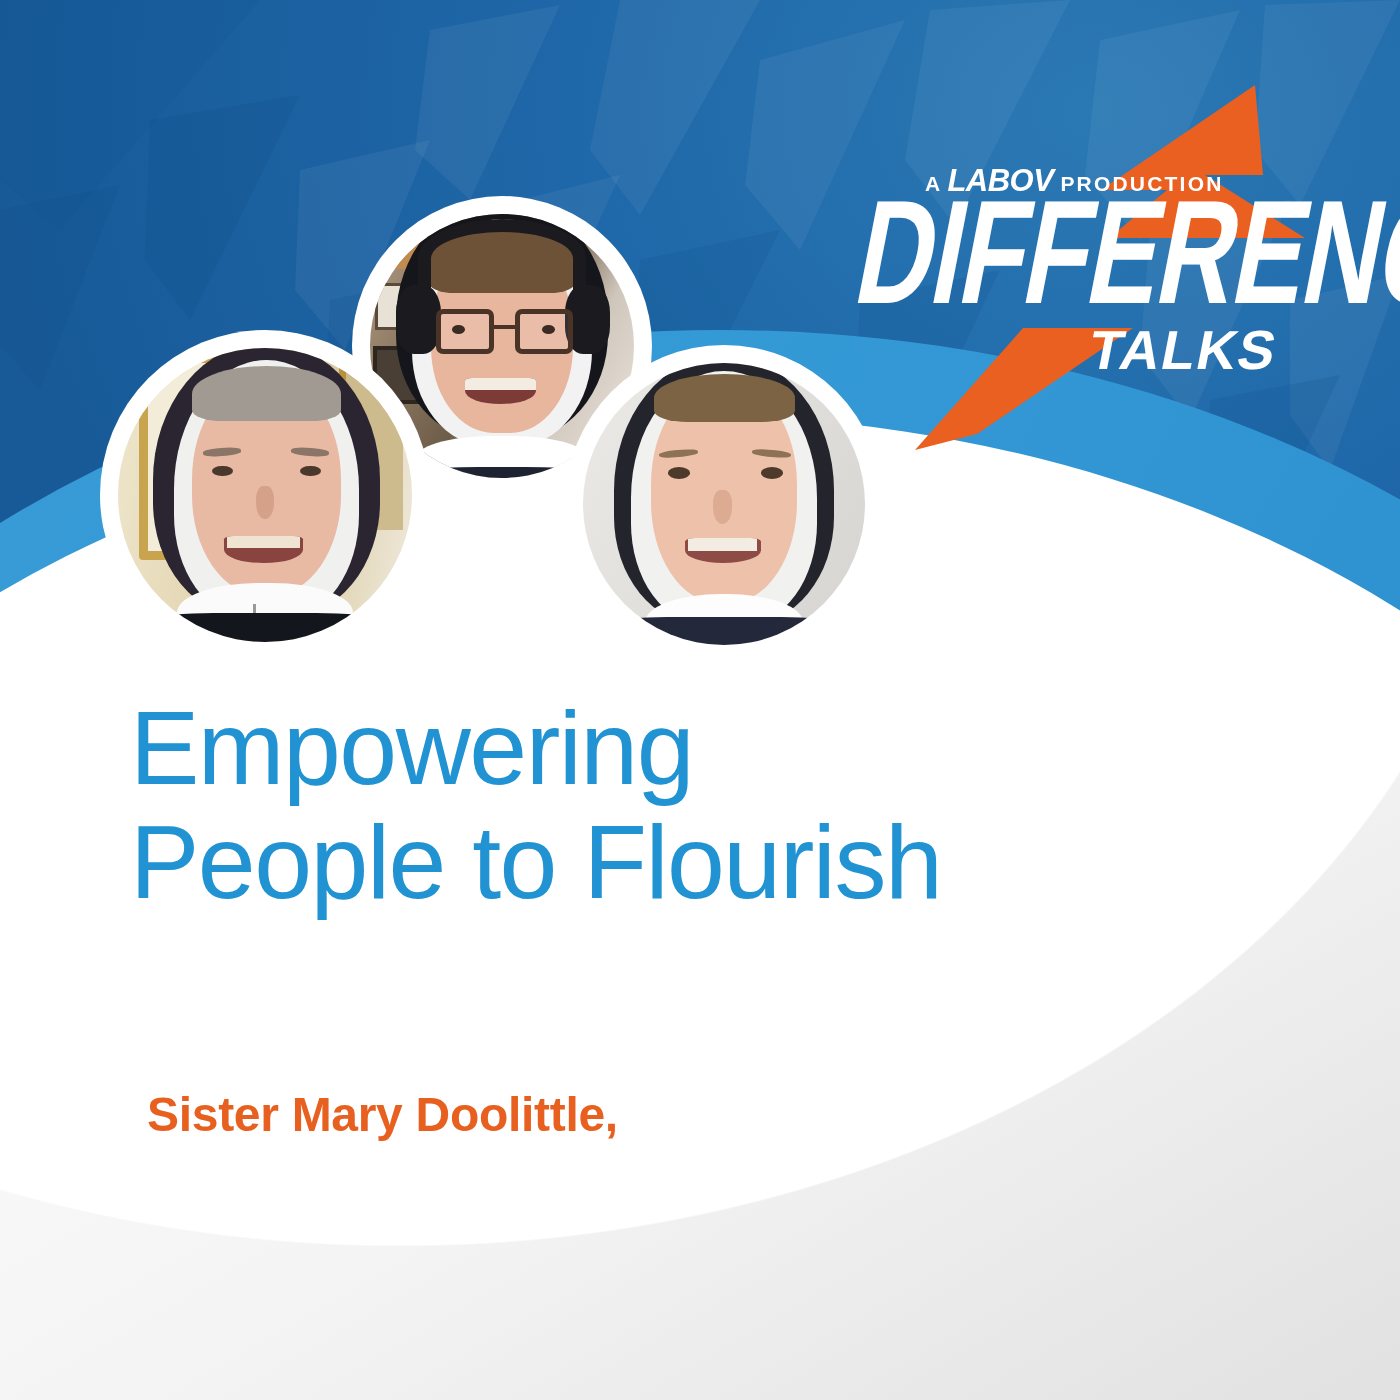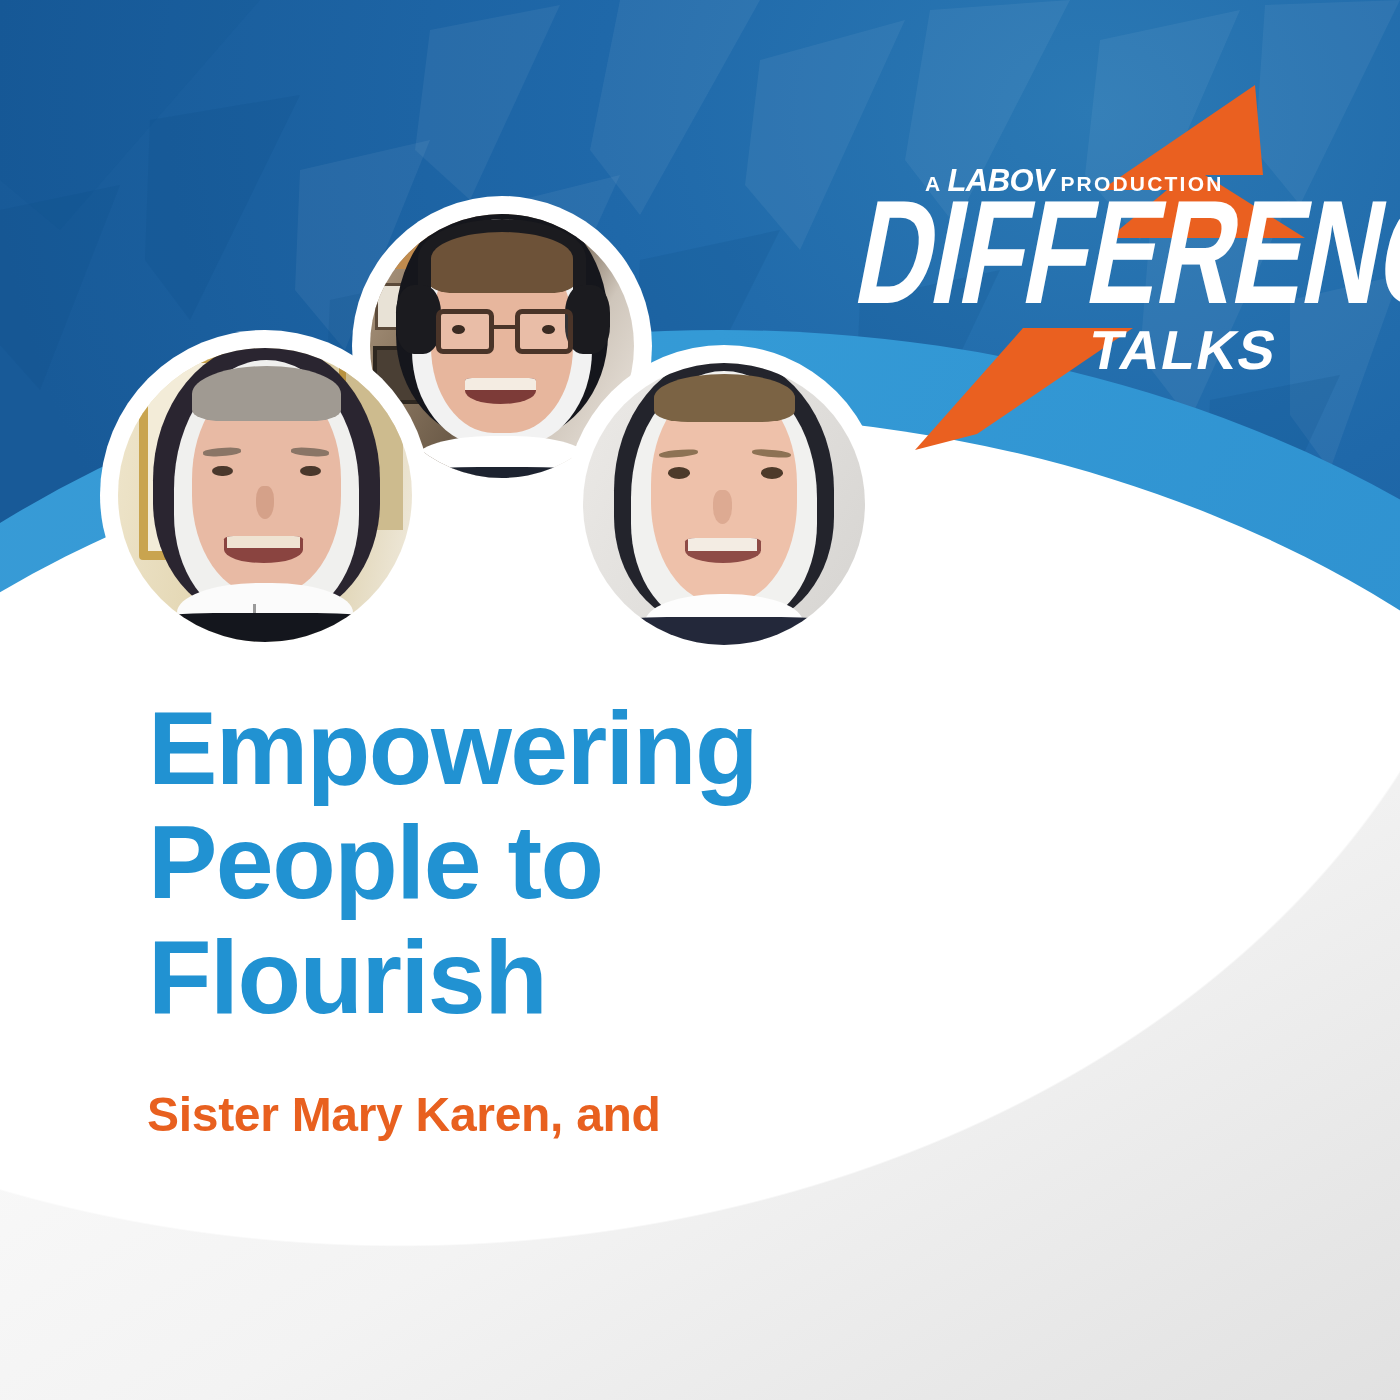--- a/index.html
+++ b/index.html
@@ -143,22 +143,22 @@
   }
   .logo-talks{
     position:absolute;left:185px;top:258px;
     color:#fff;font-weight:bold;font-size:55px;letter-spacing:1.5px;
     transform:skewX(-11deg);
     white-space:nowrap;
   }
 
   
   .headline{
-    position:absolute;left:148px;top:691px;width:820px;
-    color:#2192d2;font-weight:bold;font-size:104px;line-height:1.10;
+    position:absolute;left:130px;top:691px;width:820px;
+    color:#2192d2;font-weight:normal;font-size:104px;line-height:1.10;
     letter-spacing:-1.5px;
   }
   .subline{
     position:absolute;left:147px;top:1084px;width:820px;
     color:#e8601f;font-weight:bold;font-size:48px;line-height:1.30;
     letter-spacing:-0.3px;
   }
   .subline .row{display:block;}
 </style>
 </head>
@@ -296,16 +296,16 @@
     <div class="logo-talks">TALKS</div>
   </div>
 
   <div class="headline">
     <span class="row">Empowering</span>
     <span class="row">People to</span>
     <span class="row">Flourish</span>
   </div>
 
   <div class="subline">
-    <span class="row">Sister Mary Karen, and</span>
+    <span class="row">Sister Mary Doolittle,</span>
   </div>
 
 </div>
 
 </body></html>

